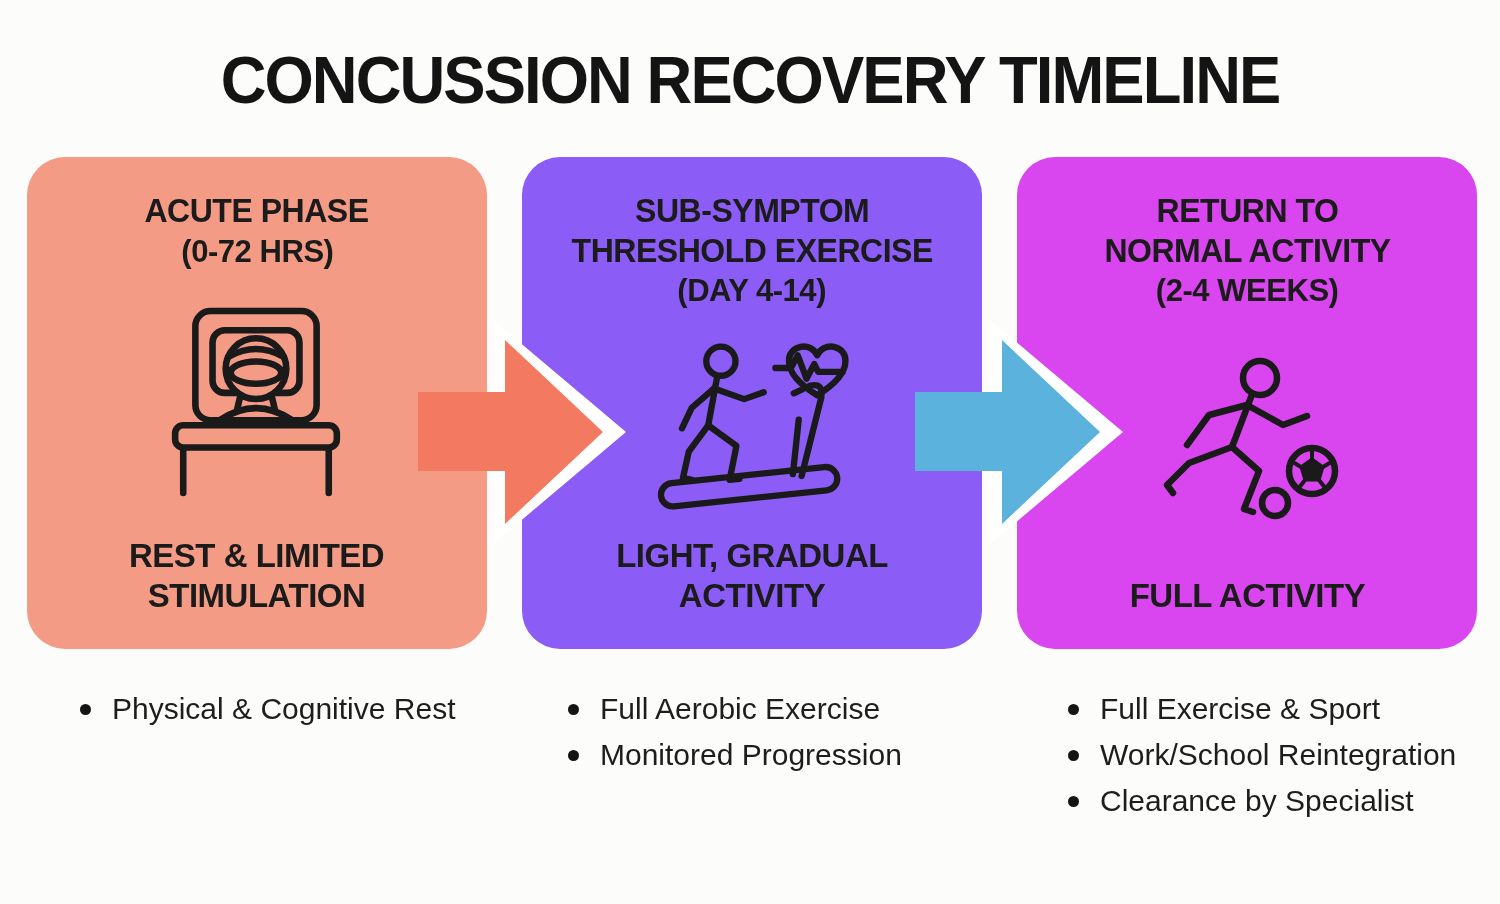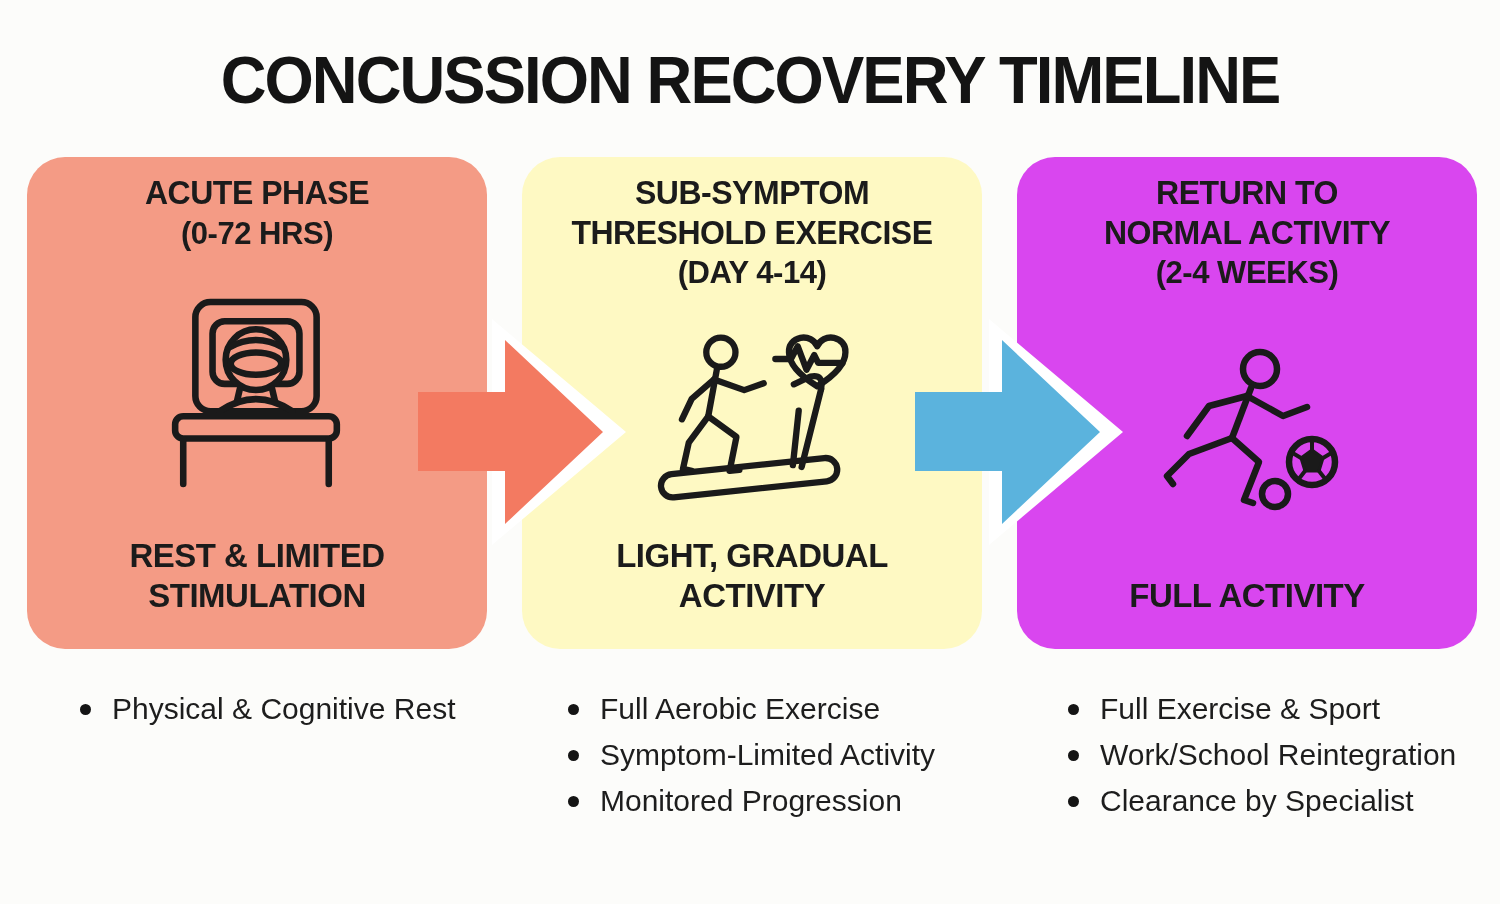--- a/index.html
+++ b/index.html
@@ -25,26 +25,27 @@
   }
 
   .panel {
     position: absolute;
     top: 157px;
     width: 460px;
     height: 492px;
     border-radius: 38px;
     display: flex;
     flex-direction: column;
+    align-items: center;
     text-align: center;
-    padding-top: 16px;
+    padding-top: 34px;
     z-index: 1;
   }
   .panel-red   { left: 27px;   background: #f49b85; }
-  .panel-blue  { left: 522px;  background: #fef9c3; }
+  .panel-blue  { left: 522px;  background: #8b5cf6; }
   .panel-green { left: 1017px; background: #d946ef; }
 
   .panel-title {
     font-size: 33px;
     font-weight: 700;
     line-height: 1.2;
     letter-spacing: -0.5px;
     color: #1b1b1b;
     transform: scaleX(0.97);
   }
@@ -208,21 +209,20 @@
   <svg class="arrow-svg" style="left:897px; top:310px;" width="240" height="245" viewBox="897 310 240 245">
     <polygon points="989,319 1123,432 989,545" fill="#ffffff"></polygon>
     <polygon points="915,392 1002,392 1002,340 1100,432 1002,524 1002,471 915,471" fill="#5bb3dd"></polygon>
   </svg>
 
   <ul class="bullets bullets-1">
     <li>Physical &amp; Cognitive Rest</li>
   </ul>
   <ul class="bullets bullets-2">
     <li>Full Aerobic Exercise</li>
-    <li>Symptom-Limited Activity</li>
     <li>Monitored Progression</li>
   </ul>
   <ul class="bullets bullets-3">
     <li>Full Exercise &amp; Sport</li>
     <li>Work/School Reintegration</li>
     <li>Clearance by Specialist</li>
   </ul>
 
 </div>
 

